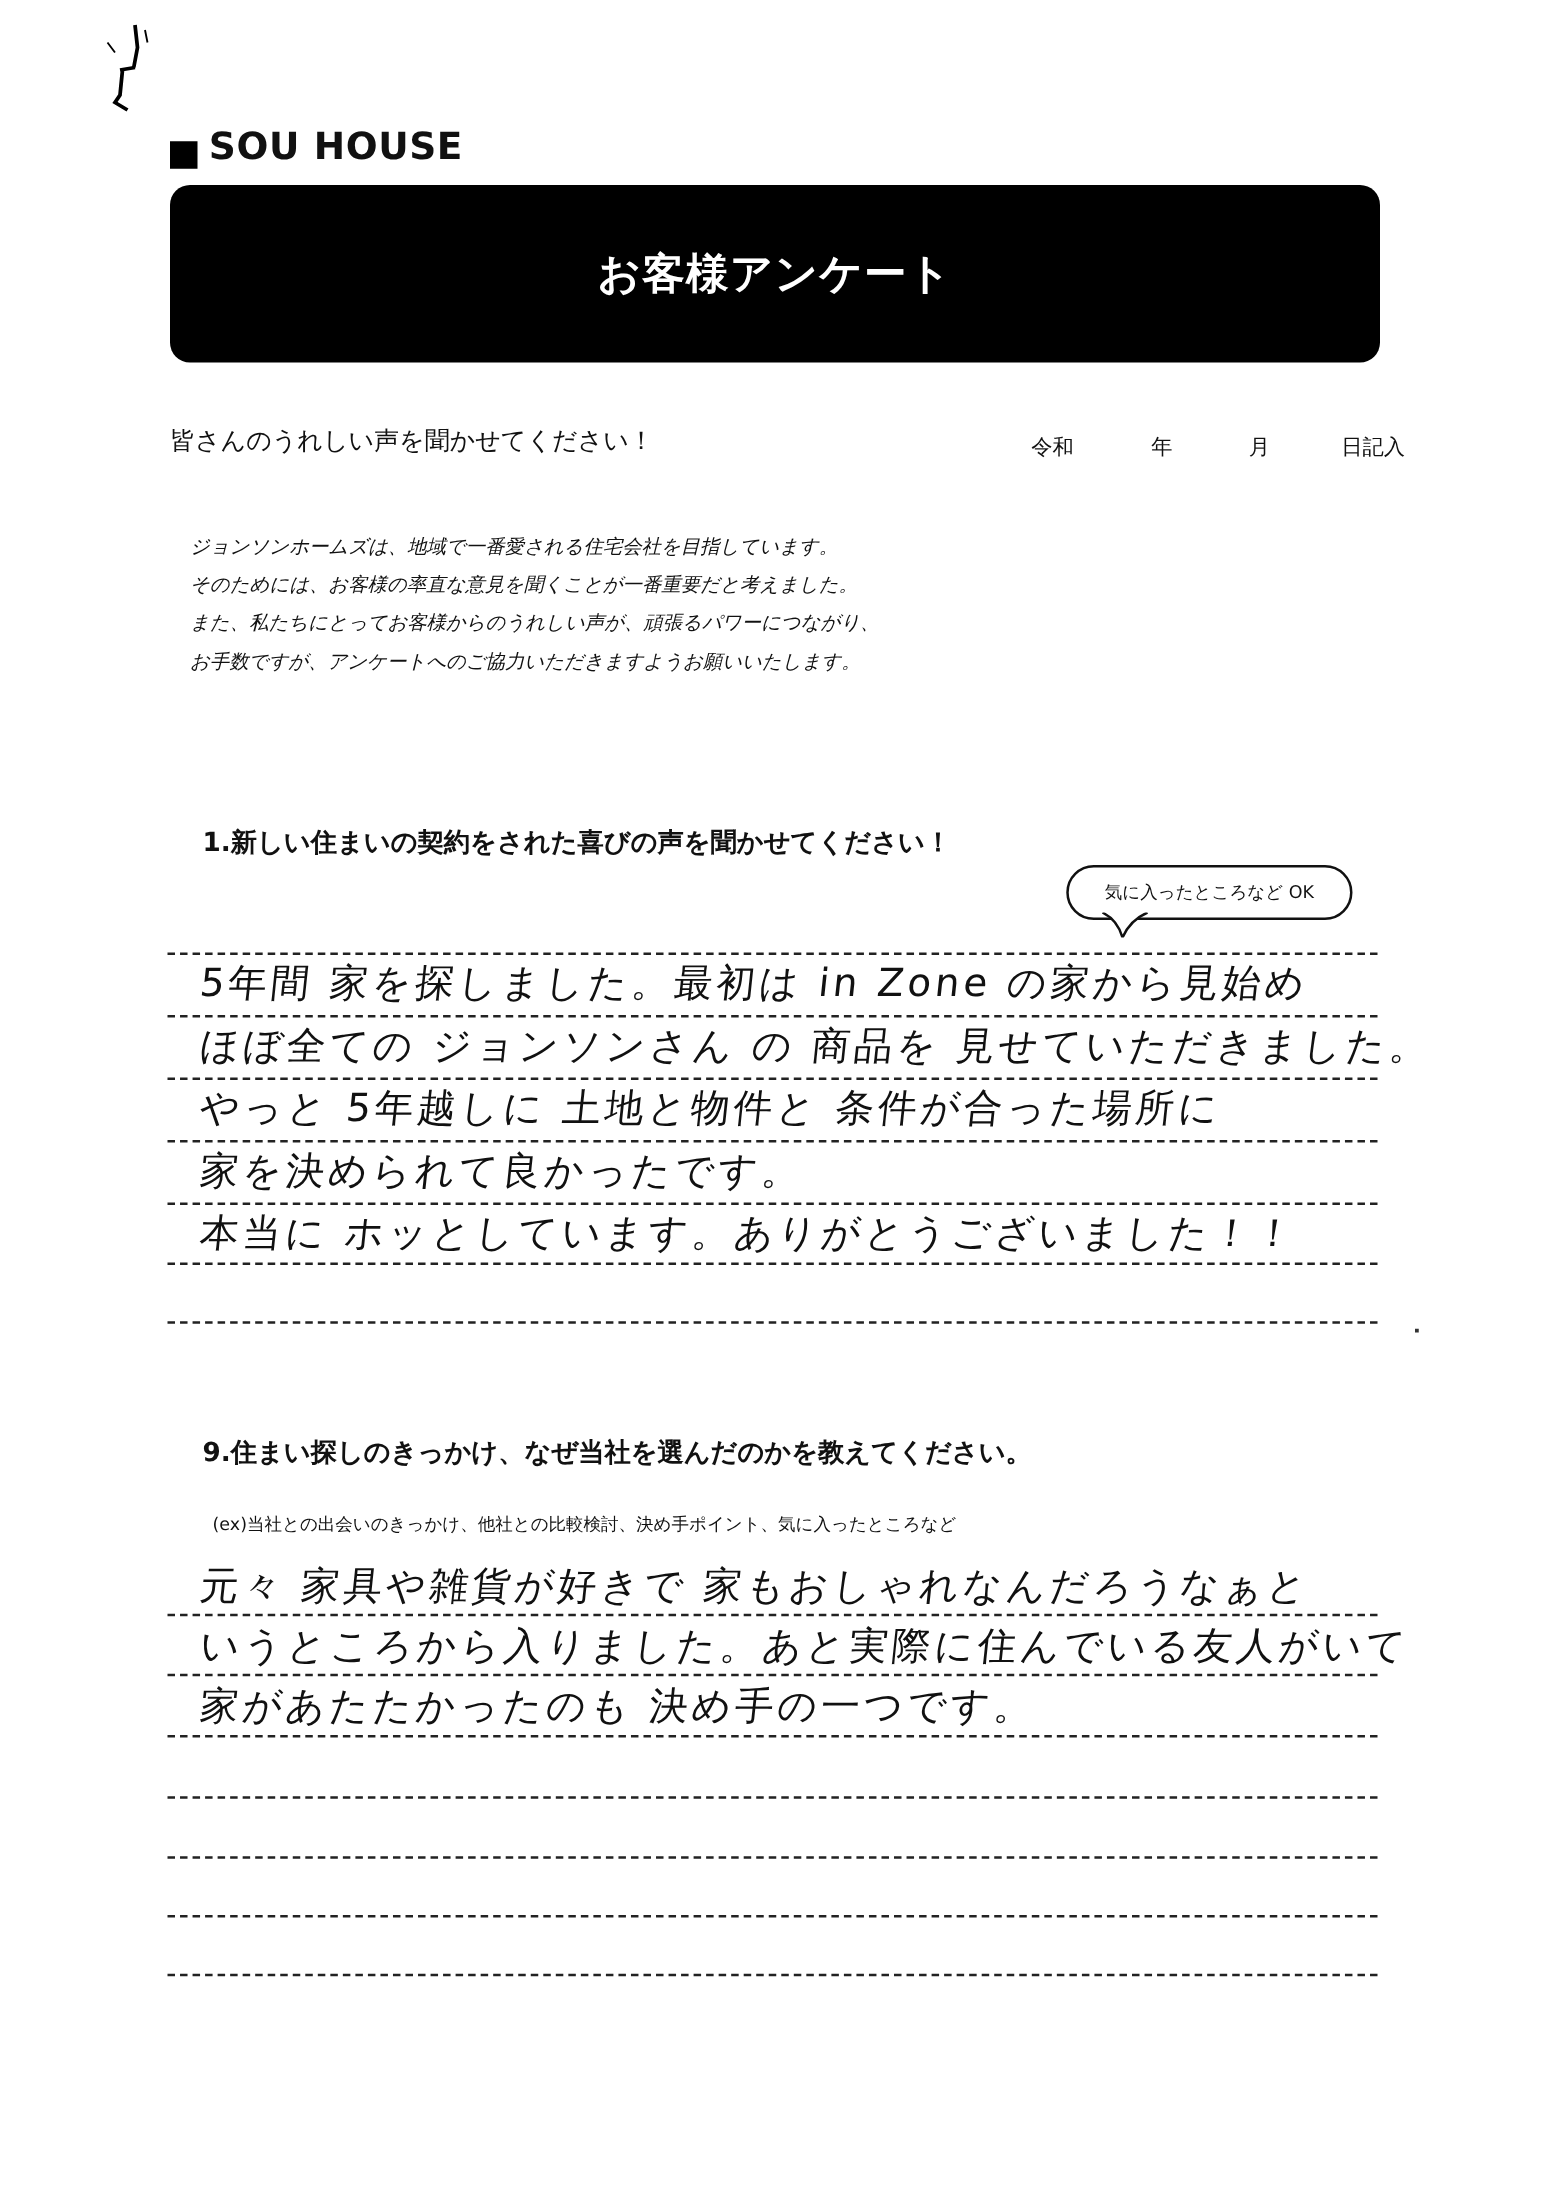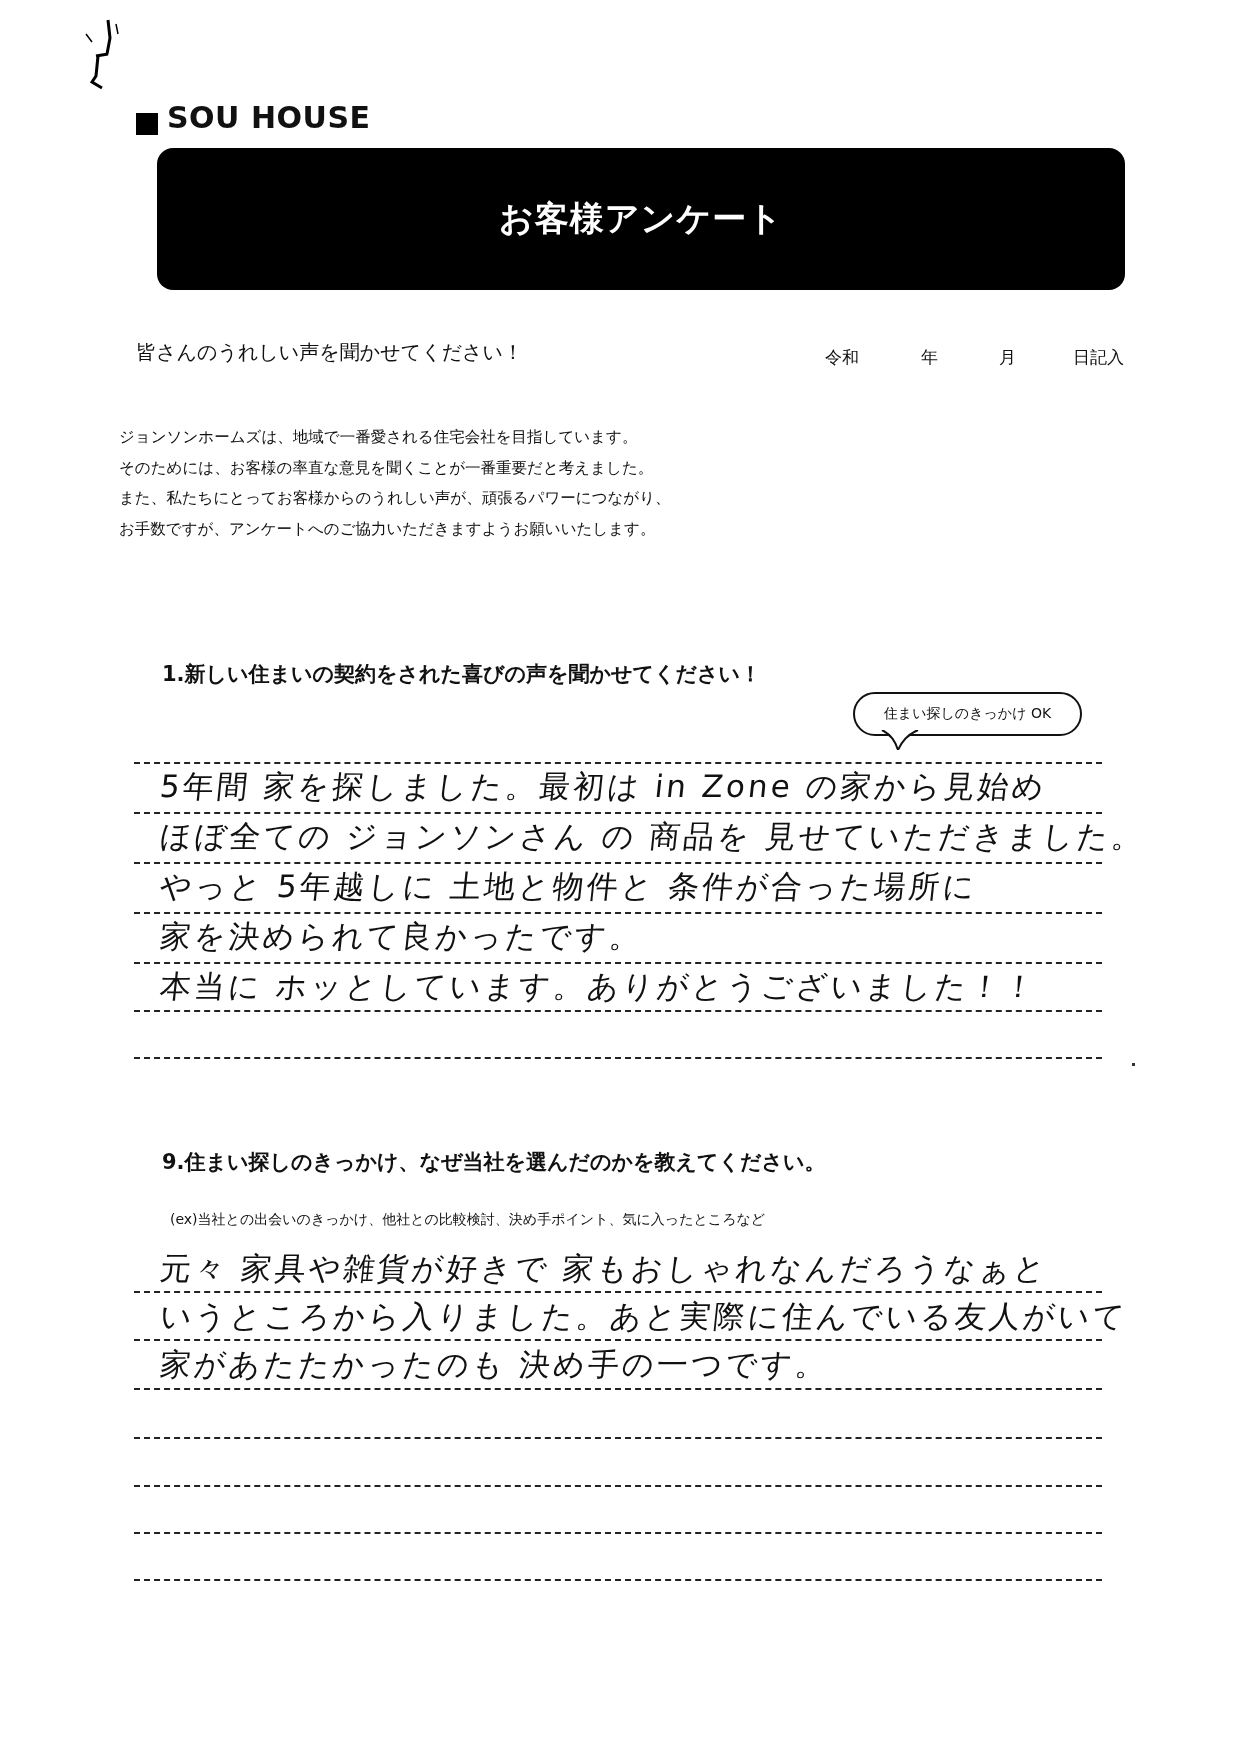--- a/index.html
+++ b/index.html
@@ -8,26 +8,26 @@
     font-family: "DejaVu Sans", "Liberation Sans", sans-serif; color: #111;
   }
   .scribble { position: absolute; left: 80px; top: 14px; width: 46px; height: 80px; }
   .brand {
     position: absolute; left: 136px; top: 100px; display: flex; align-items: flex-end;
     font-family: "DejaVu Sans", sans-serif; font-weight: bold; font-size: 30px; letter-spacing: 0.5px;
   }
   .brand .sq { width: 22px; height: 22px; background: #000; margin-right: 9px; }
   .banner {
     position: absolute; left: 136px; top: 148px; width: 968px; height: 142px;
-    background: #000; border-radius: 16px; display: flex; align-items: center; justify-content: center; margin-left: 21px;
+    background: #000; border-radius: 16px; display: flex; align-items: center; justify-content: center;
   }
   .banner span { color: #fff; font-size: 34px; font-weight: bold; letter-spacing: 1px; }
   .lead { position: absolute; left: 136px; top: 339px; font-size: 20px; }
   .date { position: absolute; top: 346px; font-size: 17px; margin-left: 33px; }
-  .intro { position: absolute; left: 119px; top: 422px; font-size: 15.5px; line-height: 30.5px; }
+  .intro { position: absolute; left: 152px; top: 422px; font-size: 15.5px; line-height: 30.5px; font-style: italic; }
   .intro p { margin: 0; }
   .q { position: absolute; left: 162px; font-size: 21px; font-weight: bold; }
   .hint { position: absolute; left: 170px; top: 1211px; font-size: 14px; }
   .bubble {
     position: absolute; left: 853px; top: 692px; width: 225px; height: 40px;
     border: 2px solid #111; border-radius: 22px; display: flex; align-items: center; justify-content: center;
     font-size: 14px; background: #fff;
   }
   .bubble-tail { position: absolute; left: 880px; top: 730px; width: 40px; height: 20px; }
   .line {
@@ -68,21 +68,21 @@
 
 <div class="intro">
   <p>ジョンソンホームズは、地域で一番愛される住宅会社を目指しています。</p>
   <p>そのためには、お客様の率直な意見を聞くことが一番重要だと考えました。</p>
   <p>また、私たちにとってお客様からのうれしい声が、頑張るパワーにつながり、</p>
   <p>お手数ですが、アンケートへのご協力いただきますようお願いいたします。</p>
 </div>
 
 <div class="q" style="top:660px">1.新しい住まいの契約をされた喜びの声を聞かせてください！</div>
 <div class="bubble">
-  <span>住まい探しのきっかけ OK</span>
+  <span>気に入ったところなど OK</span>
 </div>
 <svg class="bubble-tail" viewBox="0 0 40 20">
   <path d="M2 0 Q14 6 18 20 Q24 6 38 0" stroke="#111" stroke-width="2" fill="#fff"></path>
 </svg>
 
 <div>
   <div class="line" style="top:762px"></div>
   <div class="hw" style="top:766px">5年間 家を探しました。最初は in Zone の家から見始め</div>
   <div class="line" style="top:812px"></div>
   <div class="hw" style="top:816px">ほぼ全ての ジョンソンさん の 商品を 見せていただきました。</div>

